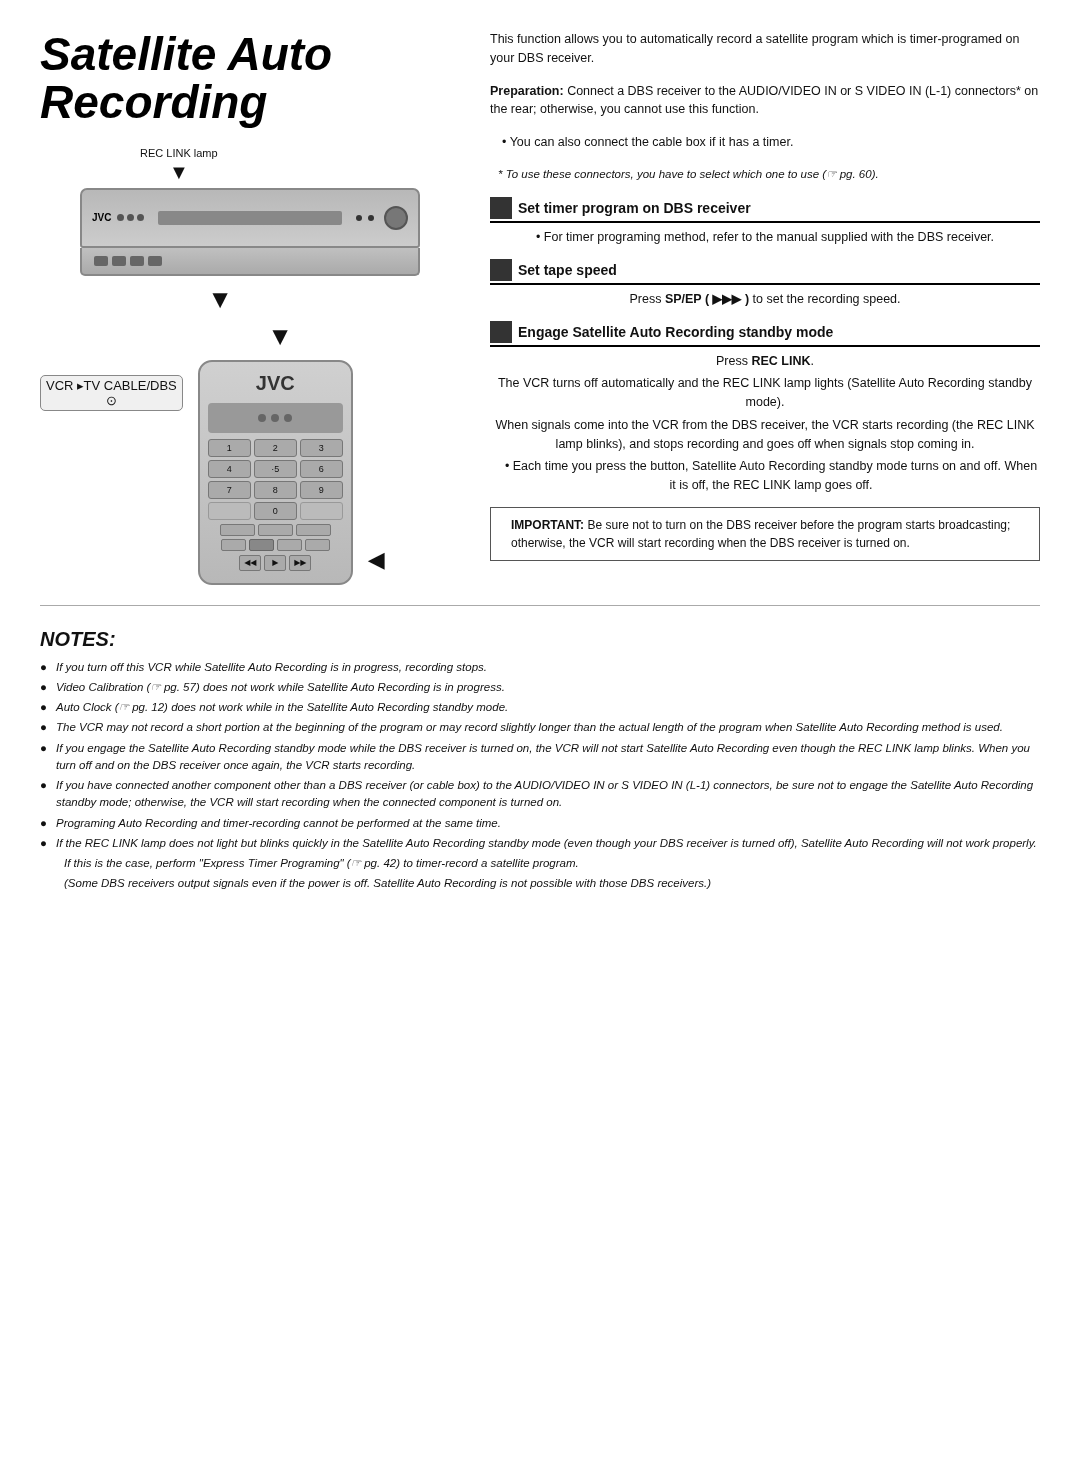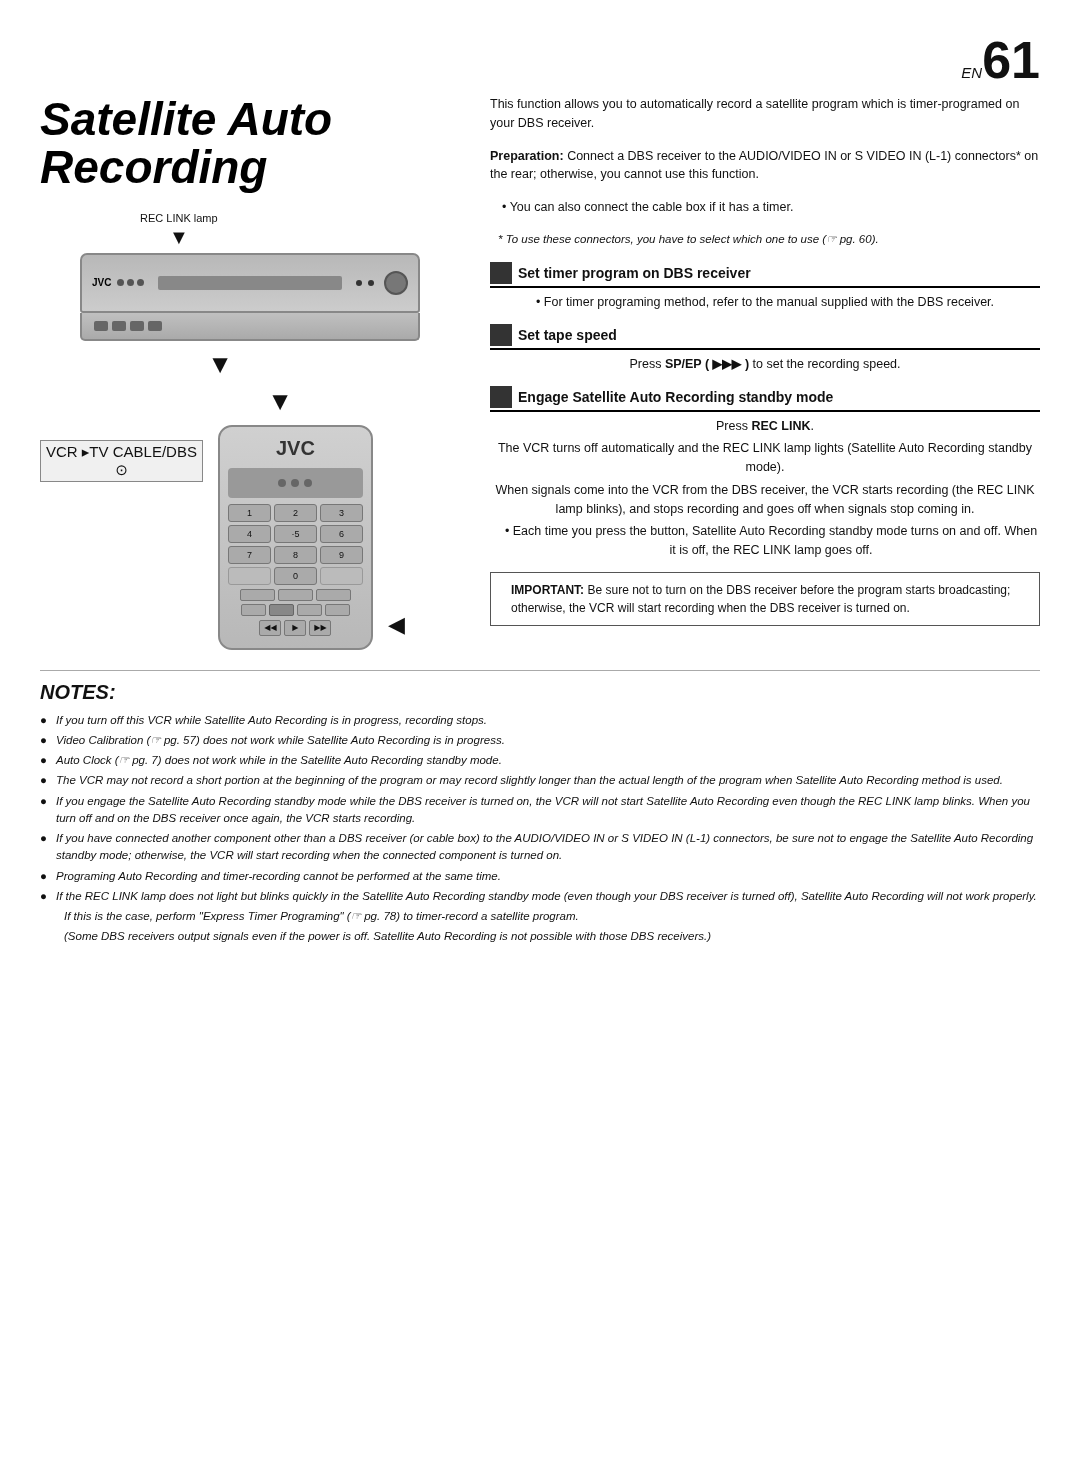--- a/index.html
+++ b/index.html
@@ -92,21 +92,21 @@
       border: 1px solid #555;
       padding: 8px 20px;
       font-size: 12px;
       line-height: 1.5;
       margin-top: 10px;
     }
     
     .notes-section {
       margin-top: 20px;
       border-top: 1px solid #aaa;
-      padding-top: 10px;
+      padding-top: 22px;
     }
     .notes-title {
       font-size: 20px;
       font-style: italic;
       font-weight: bold;
       margin-bottom: 8px;
     }
     .note-item {
       font-size: 11.5px;
       line-height: 1.5;
@@ -123,23 +123,20 @@
     .note-item.no-bullet::before {
       content: "";
     }
     .note-item em { font-style: italic; }
   </style>
 </head>
 <body>
 
 <div>
 
-  <div class="page-number">
-    <em>EN</em><span>61</span>
-  </div>
 
   <div class="main-layout">
 
     <div class="left-col">
       <h1 class="page-title">Satellite Auto Recording</h1>
 
       <div class="diagram-area">
 
         <div style="display:flex; align-items:flex-end; margin-bottom:4px; margin-left:100px;">
           <div>
@@ -168,21 +165,21 @@
             <div style="width:14px;height:10px;background:#666;border-radius:2px;"></div>
           </div>
         </div>
 
         <div style="text-align:center; font-size:26px; margin-bottom:6px; margin-left:-60px;">▼</div>
         <div style="text-align:center; font-size:26px; margin-bottom:6px; margin-left:60px;">▼</div>
 
         <div class="remote-area">
 
           <div style="display:flex; flex-direction:column; align-items:center; margin-top:15px;">
-            <div style="font-size:15px; border:1.5px solid #888; padding:2px 5px; border-radius:0; background:#f0f0f0; white-space:nowrap;">
+            <div style="font-size:13px; border:1.5px solid #888; padding:2px 5px; border-radius:5px; background:#f0f0f0; white-space:nowrap;">
               <div>VCR ▸TV CABLE/DBS</div>
               <div style="text-align:center;">⊙</div>
             </div>
           </div>
 
           <div style="background:linear-gradient(to bottom,#d0d0d0,#b8b8b8); border:2px solid #888; border-radius:14px; width:155px; padding:10px 8px 12px;">
             <div style="font-size:20px; font-weight:bold; text-align:center; color:#333; margin-bottom:8px;">JVC</div>
 
             <div style="background:#999; height:30px; border-radius:4px; margin-bottom:6px; display:flex; align-items:center; justify-content:center; gap:5px;">
               <div style="width:8px;height:8px;border-radius:50%;background:#666;"></div>
@@ -289,38 +286,38 @@
   <div class="notes-section">
     <div class="notes-title">NOTES:</div>
 
     <div class="note-item">
       <em>If you turn off this VCR while Satellite Auto Recording is in progress, recording stops.</em>
     </div>
     <div class="note-item">
       <em>Video Calibration (☞ pg. 57) does not work while Satellite Auto Recording is in progress.</em>
     </div>
     <div class="note-item">
-      <em>Auto Clock (☞ pg. 7) does not work while in the Satellite Auto Recording standby mode.</em>
+      <em>Auto Clock (☞ pg. 12) does not work while in the Satellite Auto Recording standby mode.</em>
     </div>
     <div class="note-item">
       <em>The VCR may not record a short portion at the beginning of the program or may record slightly longer than the actual length of the program when Satellite Auto Recording method is used.</em>
     </div>
     <div class="note-item">
       <em>If you engage the Satellite Auto Recording standby mode while the DBS receiver is turned on, the VCR will not start Satellite Auto Recording even though the REC LINK lamp blinks. When you turn off and on the DBS receiver once again, the VCR starts recording.</em>
     </div>
     <div class="note-item">
       <em>If you have connected another component other than a DBS receiver (or cable box) to the AUDIO/VIDEO IN or S VIDEO IN (L-1) connectors, be sure not to engage the Satellite Auto Recording standby mode; otherwise, the VCR will start recording when the connected component is turned on.</em>
     </div>
     <div class="note-item">
       <em>Programing Auto Recording and timer-recording cannot be performed at the same time.</em>
     </div>
     <div class="note-item">
       <em>If the REC LINK lamp does not light but blinks quickly in the Satellite Auto Recording standby mode (even though your DBS receiver is turned off), Satellite Auto Recording will not work properly.</em>
     </div>
     <div class="note-item no-bullet" style="padding-left:24px;">
-      <em>If this is the case, perform "Express Timer Programing" (☞ pg. 78) to timer-record a satellite program.</em>
+      <em>If this is the case, perform "Express Timer Programing" (☞ pg. 42) to timer-record a satellite program.</em>
     </div>
     <div class="note-item no-bullet" style="padding-left:24px;">
       <em>(Some DBS receivers output signals even if the power is off. Satellite Auto Recording is not possible with those DBS receivers.)</em>
     </div>
   </div>
 
 </div>
 
 </body></html>

